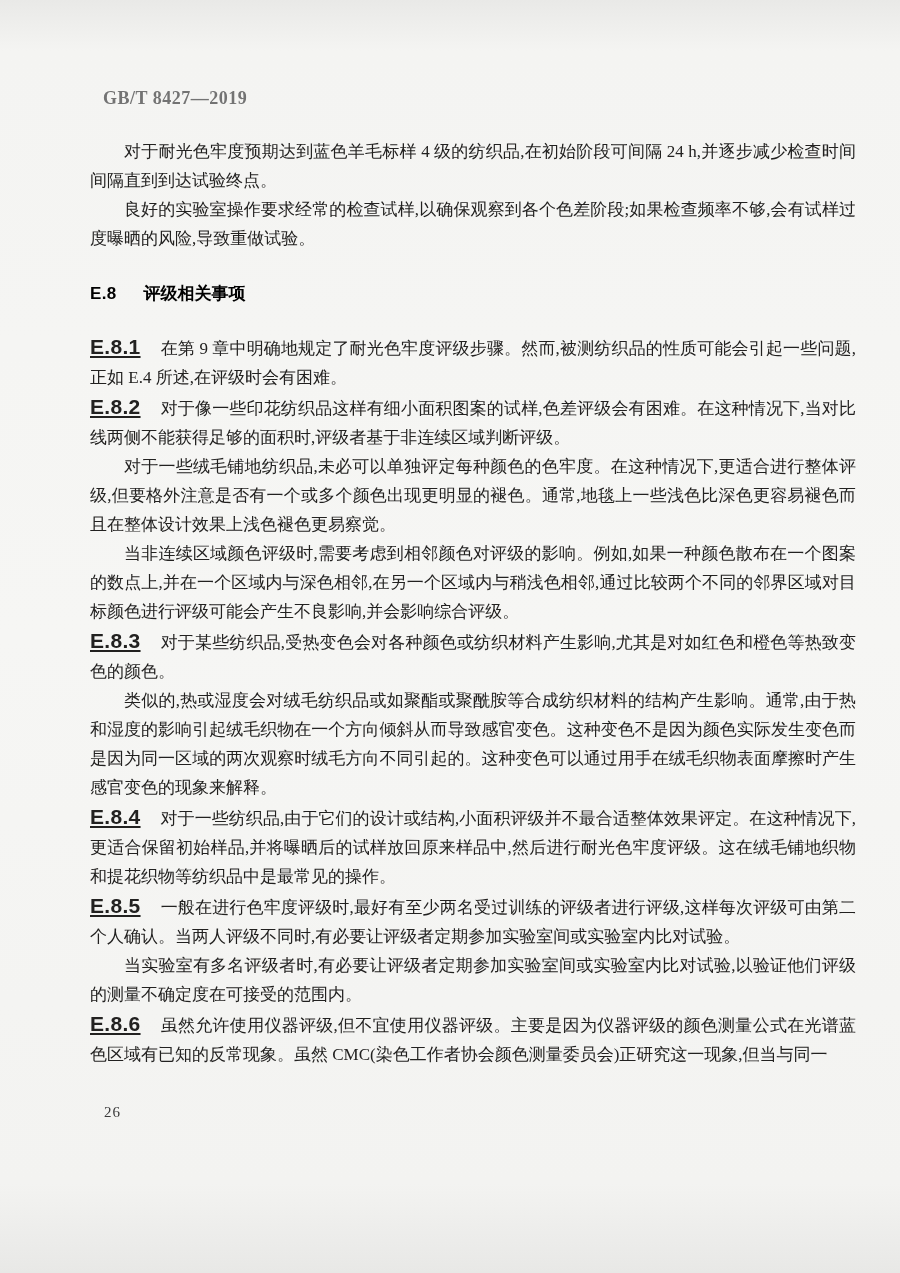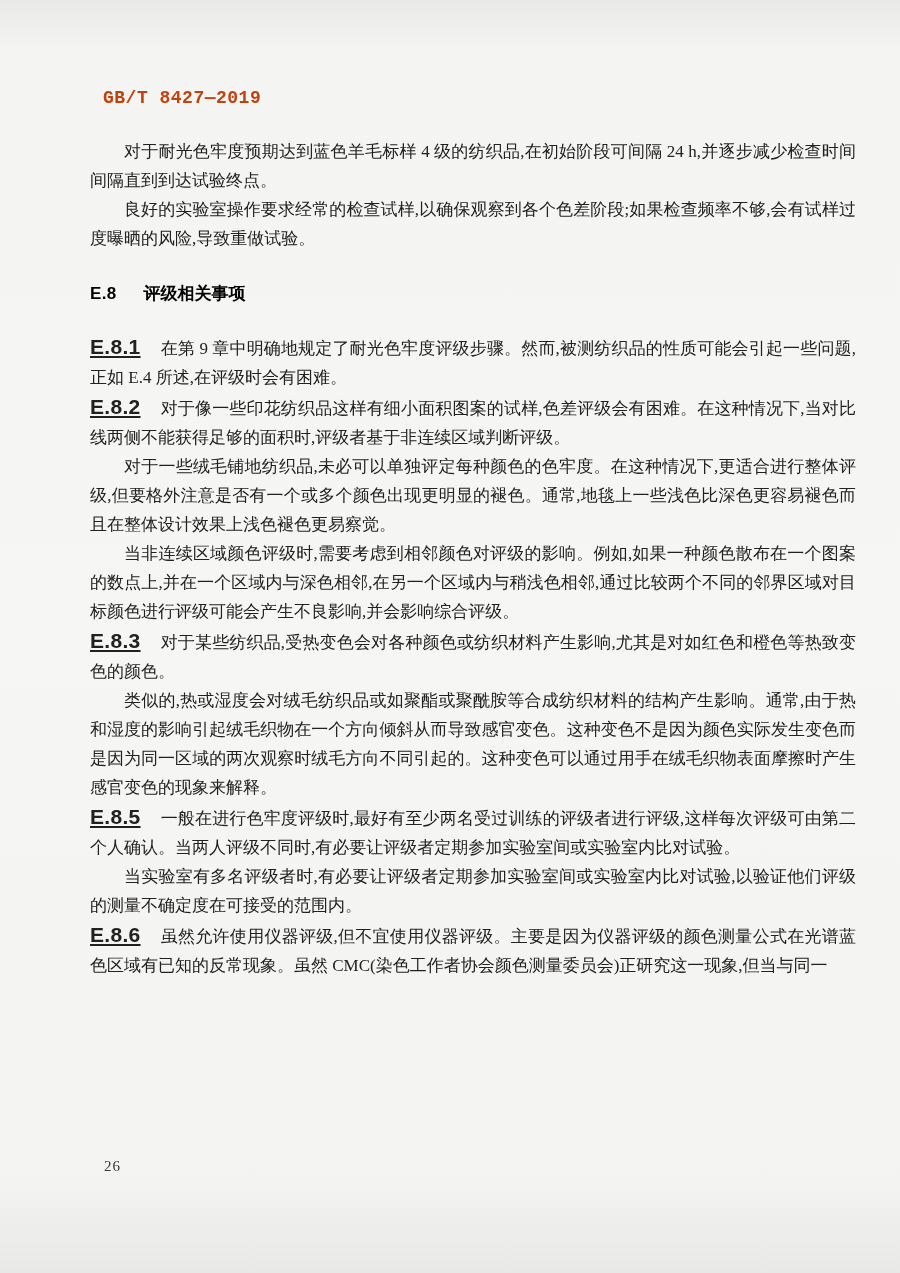--- a/index.html
+++ b/index.html
@@ -16,25 +16,25 @@
     overflow: hidden;
   }
   .page {
     position: absolute;
     inset: 0;
   }
   .doc-header {
     position: absolute;
     left: 103px;
     top: 88px;
-    font-family: Liberation Mono, monospace;
+    font-family: Liberation Serif, serif;
     font-weight: bold;
     font-size: 18px;
     letter-spacing: 0.5px;
-    color: #c2410c;
+    color: #737373;
   }
   .doc-body {
     position: absolute;
     left: 90px;
     top: 137px;
     width: 766px;
   }
   .doc-body p {
     margin: 0;
     font-size: 17px;
@@ -63,21 +63,21 @@
     margin: 26px 0 24px 0;
     color: #000000;
   }
   p.heading .heading-label {
     margin-right: 1.6em;
     letter-spacing: 0.3px;
   }
   .page-number {
     position: absolute;
     left: 104px;
-    top: 1158px;
+    top: 1104px;
     font-size: 15px;
     letter-spacing: 1px;
     color: #3a3a3a;
   }
 </style>
 </head>
 <body>
 
 <div class="page">
   <div class="doc-header">GB/T 8427—2019</div>
@@ -85,19 +85,20 @@
   <div class="doc-body" id="doc-body">
       <p class="body-indent">对于耐光色牢度预期达到蓝色羊毛标样 4 级的纺织品,在初始阶段可间隔 24 h,并逐步减少检查时间间隔直到到达试验终点。</p>
       <p class="body-indent">良好的实验室操作要求经常的检查试样,以确保观察到各个色差阶段;如果检查频率不够,会有试样过度曝晒的风险,导致重做试验。</p>
       <p class="heading"><span class="heading-label">E.8</span><span>评级相关事项</span></p>
       <p class="clause"><b class="clause-label">E.8.1</b><span>在第 9 章中明确地规定了耐光色牢度评级步骤。然而,被测纺织品的性质可能会引起一些问题,正如 E.4 所述,在评级时会有困难。</span></p>
       <p class="clause"><b class="clause-label">E.8.2</b><span>对于像一些印花纺织品这样有细小面积图案的试样,色差评级会有困难。在这种情况下,当对比线两侧不能获得足够的面积时,评级者基于非连续区域判断评级。</span></p>
       <p class="body-indent">对于一些绒毛铺地纺织品,未必可以单独评定每种颜色的色牢度。在这种情况下,更适合进行整体评级,但要格外注意是否有一个或多个颜色出现更明显的褪色。通常,地毯上一些浅色比深色更容易褪色而且在整体设计效果上浅色褪色更易察觉。</p>
       <p class="body-indent">当非连续区域颜色评级时,需要考虑到相邻颜色对评级的影响。例如,如果一种颜色散布在一个图案的数点上,并在一个区域内与深色相邻,在另一个区域内与稍浅色相邻,通过比较两个不同的邻界区域对目标颜色进行评级可能会产生不良影响,并会影响综合评级。</p>
       <p class="clause"><b class="clause-label">E.8.3</b><span>对于某些纺织品,受热变色会对各种颜色或纺织材料产生影响,尤其是对如红色和橙色等热致变色的颜色。</span></p>
       <p class="body-indent">类似的,热或湿度会对绒毛纺织品或如聚酯或聚酰胺等合成纺织材料的结构产生影响。通常,由于热和湿度的影响引起绒毛织物在一个方向倾斜从而导致感官变色。这种变色不是因为颜色实际发生变色而是因为同一区域的两次观察时绒毛方向不同引起的。这种变色可以通过用手在绒毛织物表面摩擦时产生感官变色的现象来解释。</p>
+      <p class="clause"><b class="clause-label">E.8.4</b><span>对于一些纺织品,由于它们的设计或结构,小面积评级并不最合适整体效果评定。在这种情况下,更适合保留初始样品,并将曝晒后的试样放回原来样品中,然后进行耐光色牢度评级。这在绒毛铺地织物和提花织物等纺织品中是最常见的操作。</span></p>
       <p class="clause"><b class="clause-label">E.8.5</b><span>一般在进行色牢度评级时,最好有至少两名受过训练的评级者进行评级,这样每次评级可由第二个人确认。当两人评级不同时,有必要让评级者定期参加实验室间或实验室内比对试验。</span></p>
       <p class="body-indent">当实验室有多名评级者时,有必要让评级者定期参加实验室间或实验室内比对试验,以验证他们评级的测量不确定度在可接受的范围内。</p>
       <p class="clause"><b class="clause-label">E.8.6</b><span>虽然允许使用仪器评级,但不宜使用仪器评级。主要是因为仪器评级的颜色测量公式在光谱蓝色区域有已知的反常现象。虽然 CMC(染色工作者协会颜色测量委员会)正研究这一现象,但当与同一</span></p>
     </div>
 
   <div class="page-number">26</div>
 </div>
 
 </body></html>

